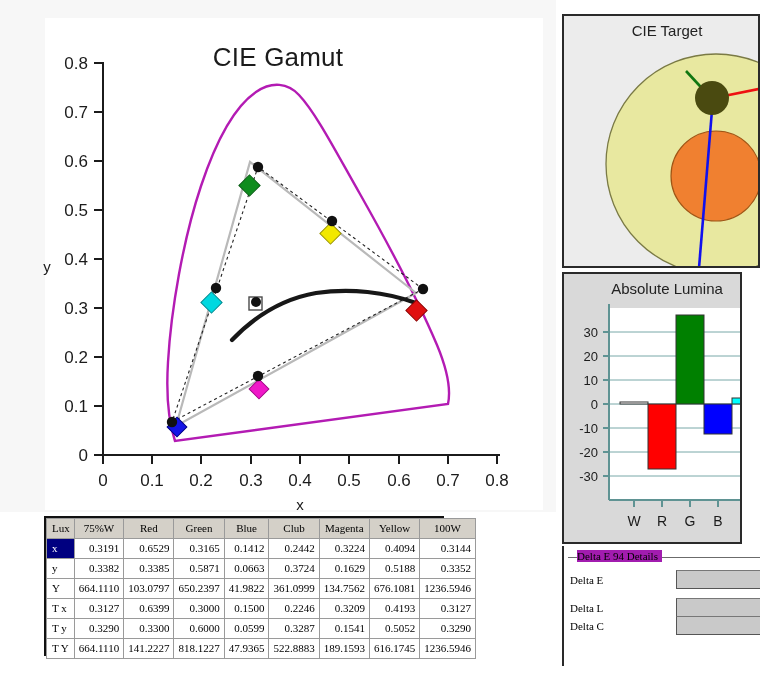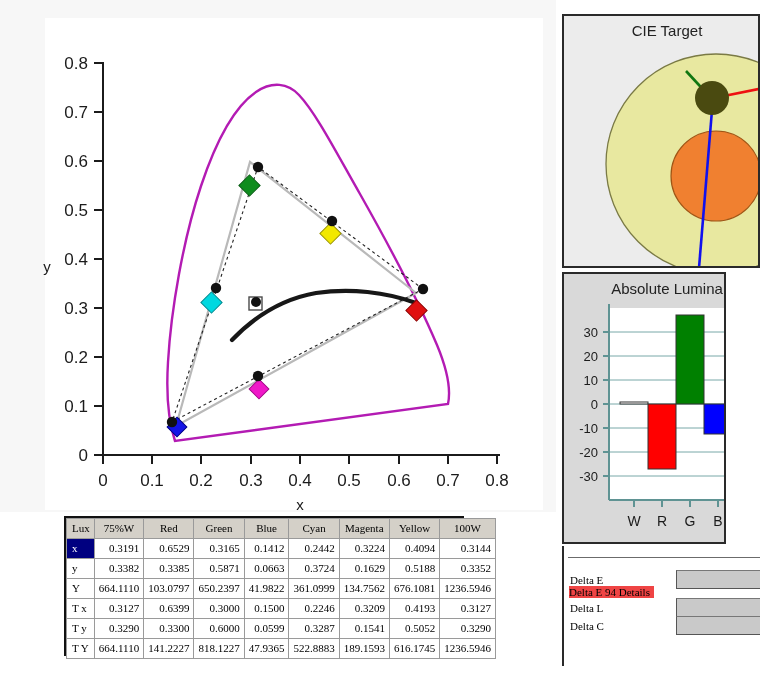--- a/index.html
+++ b/index.html
@@ -21,21 +21,21 @@
     position:absolute;left:0;top:42px;width:556px;text-align:center;
     font-size:26px;color:#1b1b1b;letter-spacing:.2px;
   }
   #gamut-svg{position:absolute;left:0;top:0;width:556px;height:512px;}
   .ax-lbl{font-family:"Liberation Sans",sans-serif;font-size:17px;fill:#1b1b1b;}
   .ax-name{font-family:"Liberation Sans",sans-serif;font-size:15px;fill:#1b1b1b;}
 
   
   #lux-table-wrap{
     position:absolute;left:44px;top:516px;width:400px;height:140px;
-    background:#c2410c;border:2px solid #111;box-sizing:border-box;margin-left:20px;
+    background:#c2410c;border:2px solid #111;box-sizing:border-box;
   }
   table.lux{
     border-collapse:collapse;width:100%;height:100%;
     font-family:"Liberation Serif",serif;font-size:11px;color:#000;
   }
   table.lux th,table.lux td{
     border:1px solid #9a9a9a;padding:0 4px;height:19px;line-height:19px;
     white-space:nowrap;
   }
   table.lux thead th{
@@ -57,40 +57,40 @@
     background:#ececec;border:2px solid #2a2a2a;box-sizing:border-box;
   }
   #cie-target-title{
     position:absolute;left:0;top:6px;width:190px;text-align:center;
     font-size:15px;color:#222;margin-left:8px;
   }
   #cie-target-svg{position:absolute;left:0;top:0;width:194px;height:250px;}
 
   
   #lum-box{
-    position:absolute;left:6px;top:272px;width:164px;height:272px;
+    position:absolute;left:6px;top:272px;width:180px;height:272px;
     background:#d9d9d9;border:2px solid #2a2a2a;box-sizing:border-box;
     overflow:hidden;
   }
   #lum-title{
     position:absolute;left:10px;top:6px;width:186px;text-align:center;
     font-size:15px;color:#222;white-space:nowrap;
   }
   #lum-svg{position:absolute;left:0;top:26px;width:194px;height:244px;}
   .lum-tick{font-family:"Liberation Sans",sans-serif;font-size:13px;fill:#1b1b1b;}
   .lum-cat{font-family:"Liberation Sans",sans-serif;font-size:14px;fill:#1b1b1b;}
 
   
   #delta-box{
     position:absolute;left:6px;top:546px;width:198px;height:120px;
     background:#ffffff;border-left:2px solid #2a2a2a;box-sizing:border-box;
   }
   #delta-legend{
-    position:absolute;left:5px;top:4px;font-family:"Liberation Serif",serif;
-    font-size:11px;color:#000;background:#ef4444;padding-right:4px;margin-top:36px;
+    position:absolute;left:13px;top:4px;font-family:"Liberation Serif",serif;
+    font-size:11px;color:#000;background:#a21caf;padding-right:4px;
   }
   #delta-rule{position:absolute;left:4px;top:11px;width:192px;height:1px;background:#6b6b6b;}
   .delta-row{position:absolute;left:4px;width:192px;height:26px;}
   .delta-lbl{
     position:absolute;left:2px;top:4px;font-family:Liberation Serif, serif;
     font-size:11px;color:#000;
   }
   .delta-field{
     position:absolute;left:108px;top:0;width:86px;height:19px;
     background:#c9c9c9;border:1px solid #555;border-top-color:#777;box-sizing:border-box;
@@ -115,20 +115,21 @@
   }
   #bottom-strip{position:absolute;left:0;top:668px;width:760px;height:7px;background:#ffffff;}
 </style>
 </head>
 <body>
 
 <div id="root">
 
   <div id="gamut-panel">
     <div id="gamut-plotbg"></div>
+    <div id="gamut-title">CIE Gamut</div>
 
     <svg id="gamut-svg" viewBox="0 0 556 512">
 
       <line x1="103" y1="455" x2="500" y2="455" stroke="#1b1b1b" stroke-width="2"></line>
       <line x1="103" y1="455" x2="103" y2="62" stroke="#1b1b1b" stroke-width="2"></line>
 
       <g stroke="#1b1b1b" stroke-width="2">
         <line x1="103" y1="455" x2="103" y2="464"></line>
         <line x1="152" y1="455" x2="152" y2="464"></line>
         <line x1="201" y1="455" x2="201" y2="464"></line>
@@ -223,21 +224,21 @@
 
   <div id="lux-table-wrap">
     <table class="lux">
       <thead>
         <tr>
           <th class="corner">Lux</th>
           <th>75%W</th>
           <th>Red</th>
           <th>Green</th>
           <th>Blue</th>
-          <th>Cyan</th>
+          <th>Club</th>
           <th>Magenta</th>
           <th>Yellow</th>
           <th>100W</th>
         </tr>
       </thead>
       <tbody>
         <tr>
           <th class="sel">x</th>
           <td>0.3191</td>
           <td>0.6529</td>

